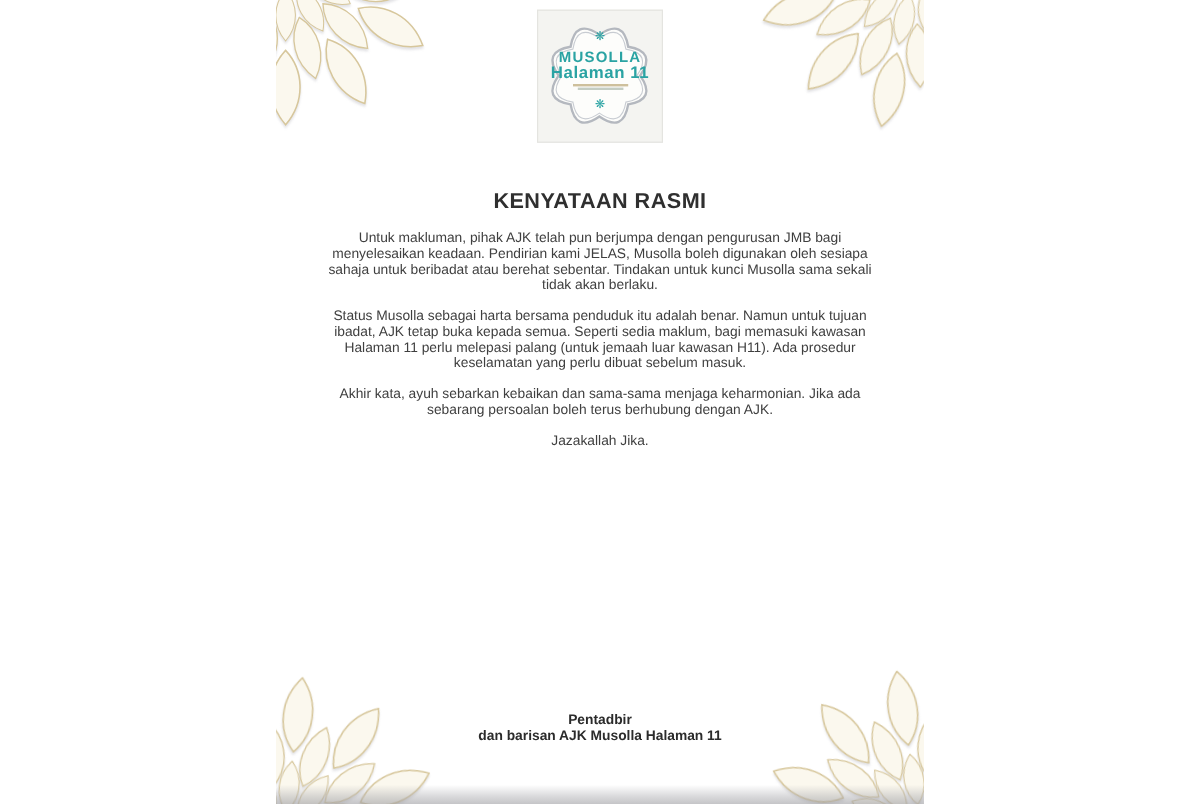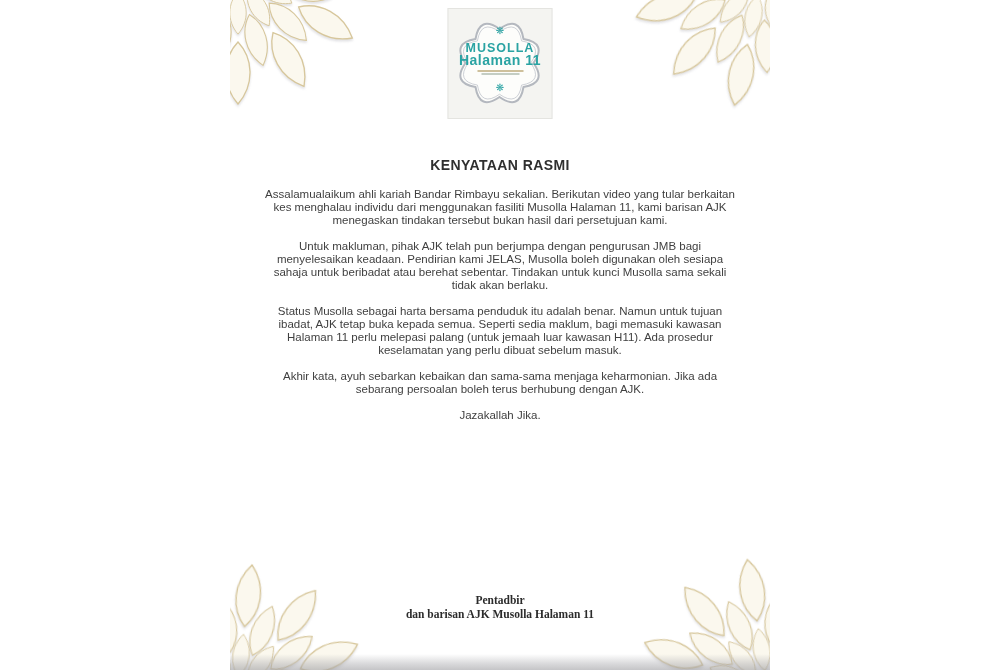--- a/index.html
+++ b/index.html
@@ -61,32 +61,32 @@
   .logo-ribbon { margin-top: 4px; width: 46px; }
   .logo-ribbon .bar1 { height: 2px; background: rgba(185,165,115,.7); }
   .logo-ribbon .bar2 { height: 2px; margin: 1px auto 0; width: 38px; background: rgba(150,165,150,.55); }
   
   .statement {
     position: absolute; top: 157px; left: 50%; transform: translateX(-50%);
     width: 472px; text-align: center; z-index: 3;
   }
   .heading {
     margin: 0 0 15px 0;
-    font-size: 14px; font-weight: bold; color: #2f2f2f; letter-spacing: .4px;
+    font-size: 18px; font-weight: bold; color: #2f2f2f; letter-spacing: .4px;
   }
   .para {
     margin: 0 0 13px 0;
     font-size: 11.5px; line-height: 13px; color: #3f3f3f;
   }
   .signoff {
     position: absolute; top: 594px; left: 0; width: 100%;
     text-align: center; z-index: 3;
   }
   .signoff div {
-    font-size: 11.5px; line-height: 13.5px; font-weight: bold; color: #2b2b2b; font-family: Liberation Serif, serif;
+    font-size: 11.5px; line-height: 13.5px; font-weight: bold; color: #2b2b2b;
   }
 </style>
 </head>
 <body>
 
 <svg width="0" height="0" style="position:absolute" aria-hidden="true">
   <defs>
     <path id="petal" d="M0,0 C15,-16 17,-42 0,-62 C-17,-42 -15,-16 0,0 Z" fill="#fbf8ee" stroke="#d7c79c" stroke-width="1.3"></path>
     <g id="mandala">
       <g>
@@ -163,21 +163,20 @@
       <div class="logo-ribbon">
         <div class="bar1"></div>
           <div class="bar2"></div>
       </div>
       <span class="logo-ornament bottom">❋</span>
     </div>
   </div>
 
   <div class="statement">
     <h1 class="heading">KENYATAAN RASMI</h1>
-    <p class="para">Assalamualaikum ahli kariah Bandar Rimbayu sekalian. Berikutan video yang tular berkaitan kes menghalau individu dari menggunakan fasiliti Musolla Halaman 11, kami barisan AJK menegaskan tindakan tersebut bukan hasil dari persetujuan kami.</p>
     <p class="para">Untuk makluman, pihak AJK telah pun berjumpa dengan pengurusan JMB bagi menyelesaikan keadaan. Pendirian kami JELAS, Musolla boleh digunakan oleh sesiapa sahaja untuk beribadat atau berehat sebentar. Tindakan untuk kunci Musolla sama sekali tidak akan berlaku.</p>
     <p class="para">Status Musolla sebagai harta bersama penduduk itu adalah benar. Namun untuk tujuan ibadat, AJK tetap buka kepada semua. Seperti sedia maklum, bagi memasuki kawasan Halaman 11 perlu melepasi palang (untuk jemaah luar kawasan H11). Ada prosedur keselamatan yang perlu dibuat sebelum masuk.</p>
     <p class="para">Akhir kata, ayuh sebarkan kebaikan dan sama-sama menjaga keharmonian. Jika ada sebarang persoalan boleh terus berhubung dengan AJK.</p>
     <p class="para">Jazakallah Jika.</p>
   </div>
 
   <div class="signoff">
     <div>Pentadbir</div>
     <div>dan barisan AJK Musolla Halaman 11</div>
   </div>

